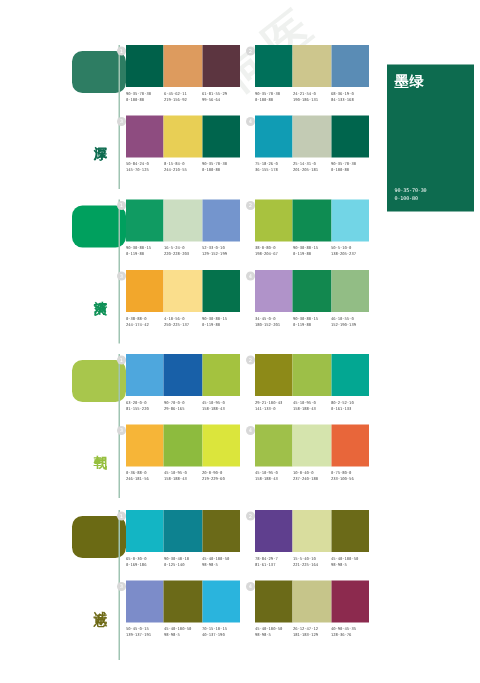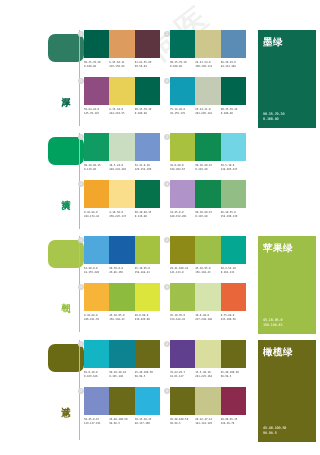--- a/index.html
+++ b/index.html
@@ -120,21 +120,21 @@
     letter-spacing: -0.05px;
     font-family: "DejaVu Sans Mono", "Liberation Mono", monospace;
     padding-right: 1px;
   }
   .codes > span b { display: block; font-weight: normal; }
 
   
   .panel {
     position: absolute;
     left: 258px;
-    top: 2px;
+    top: 15px;
     width: 58px;
     height: 98px;
     padding: 6px 5px;
     color: #ffffff;
   }
   .row-4 .panel { height: 102px; }
   .panel-name {
     font-size: 9.5px;
     line-height: 11px;
     font-weight: bold;
@@ -444,27 +444,20 @@
               <b>10-0-40-0</b>
               <b>237-240-180</b>
             </span>
           <span>
               <b>0-75-80-0</b>
               <b>233-100-56</b>
             </span>
         </div>
       </div>
     </div>
-    <div class="panel" style="background:#9dbf48">
-      <div class="panel-name">苹果绿</div>
-      <div class="panel-codes">
-        <b>45-10-95-0</b>
-          <b>158-188-43</b>
-      </div>
-    </div>
   </div>
 
   <div class="row row-4">
     <div class="chip" style="background:#6b6a14"></div>
     <div class="vlabel" style="color:#6e6a17">诚意</div>
     <div class="vline"></div>
     <div class="cards">
       <div class="card c0">
         <div class="card-num">1</div>
         <div class="swatches">
@@ -547,22 +540,15 @@
               <b>26-12-47-12</b>
               <b>181-183-129</b>
             </span>
           <span>
               <b>40-90-45-35</b>
               <b>128-36-76</b>
             </span>
         </div>
       </div>
     </div>
-    <div class="panel" style="background:#6b6a18">
-      <div class="panel-name">橄榄绿</div>
-      <div class="panel-codes">
-        <b>45-40-100-50</b>
-          <b>98-98-5</b>
-      </div>
-    </div>
   </div>
 
 </div>
 
 </body></html>

